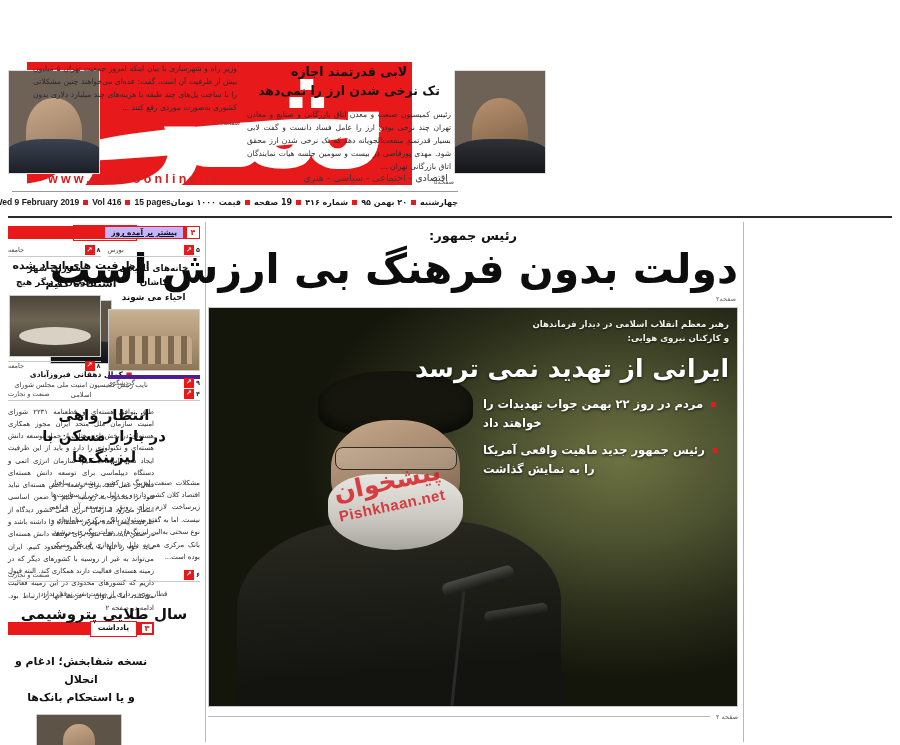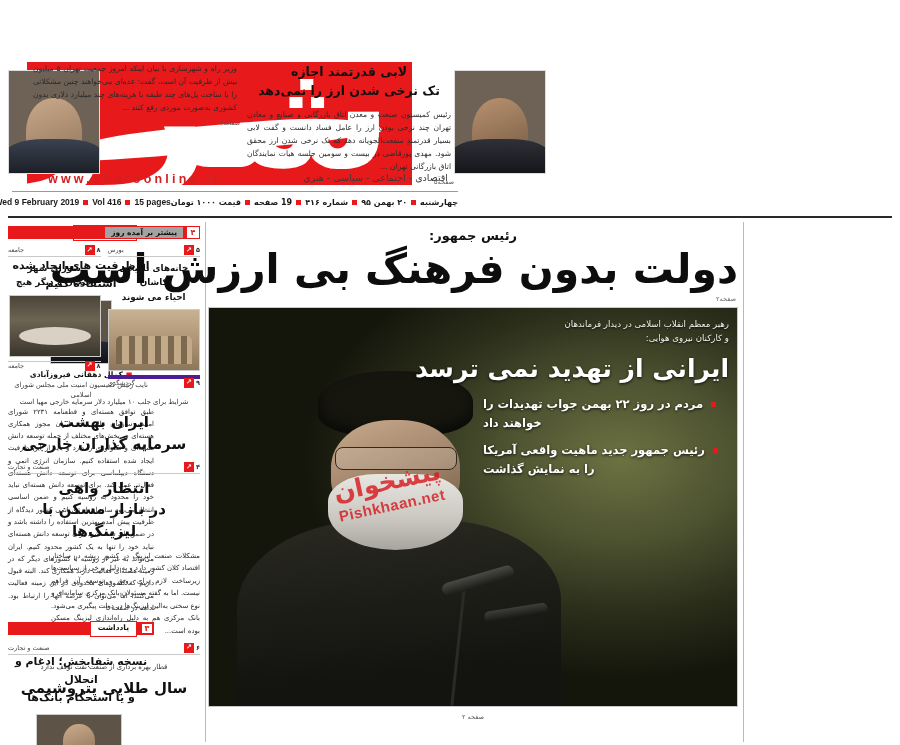--- a/index.html
+++ b/index.html
@@ -320,21 +320,21 @@
   }
 
   .overlay {
     position: absolute;
     top: 10px; right: 8px;
     width: 246px;
     text-align: right;
     direction: rtl;
   }
   .ov-kicker {
-    font-size: 8.6px; font-weight: 400; color: #f2f2ee;
+    font-size: 8.6px; font-weight: 700; color: #f2f2ee;
     line-height: 1.6; text-align: right;
     text-shadow: 0 1px 2px rgba(0,0,0,.8);
   }
   .ov-head {
     font-size: 25px; font-weight: 700; color: #ffffff;
     line-height: 1.2; margin: 9px 0 11px 0;
     text-align: right; white-space: nowrap;
     text-shadow: 0 1px 3px rgba(0,0,0,.85);
   }
   .ov-item {
@@ -356,42 +356,43 @@
     text-align: center; line-height: 1.15;
     pointer-events: none;
     white-space: nowrap;
   }
   .watermark .wm2 {
     display: block; font-size: 15px; letter-spacing: .5px;
     direction: ltr; font-family: "Liberation Sans", sans-serif;
   }
   .center-foot {
     display: flex; align-items: center; gap: 6px;
-    margin-top: 6px; direction: rtl; flex-direction: column;
+    margin-top: 6px; direction: rtl;
   }
   .center-foot .ref { font-size: 6.5px; color: #555; white-space: nowrap; }
   .center-foot .ln { flex: 1; height: 1px; background: #b9b9b9; }
 
   
   .right-col {
     position: absolute;
     top: 226px; right: 700px;
     width: 192px;
   }
   .sec-hdr {
     position: relative; height: 13px;
     background: #e8191b; margin-bottom: 7px;
     direction: rtl;
   }
   .sec-hdr .lbl {
     position: absolute; right: 17px; top: 1px;
-    background: #a3a3a3; color: #111;
+    background: #c4b5fd; color: #111;
     font-size: 7.5px; font-weight: 700;
     padding: 0 6px; height: 11px; line-height: 11px;
     white-space: nowrap;
+    text-decoration: underline;
   }
   .sec-hdr .pg {
     position: absolute; right: 1px; top: 1px;
     width: 12px; height: 11px; background: #fff;
     display: flex; align-items: center; justify-content: center;
   }
   .sec-hdr .pg span { color:#e8191b; font-size: 8px; font-weight: 700; line-height:1; }
 
   .lead-title {
     font-size: 13.5px; font-weight: 700; color: #111;
@@ -655,24 +656,20 @@
         <div class="mini-bar" style="border-bottom:none;border-top:1px solid #c9c9c9;margin-top:4px;">
           <div class="sec">جامعه</div>
           <div class="pgbox">
             <span class="num">۸</span>
             <span class="bx">↗</span>
           </div>
         </div>
       </div>
     </div>
 
-    <div>
-      <div class="sub-kicker">شرایط برای جلب ۱۰ میلیارد دلار سرمایه خارجی مهیا است</div>
-      <div class="sub-title">ایران بهشت<br>سرمایه گذاران خارجی</div>
-    </div>
 
     <div>
       <div class="mini-bar" style="border-bottom:1px solid #c9c9c9;">
         <div class="sec">صنعت و تجارت</div>
         <div class="pgbox">
           <span class="num">۴</span>
           <span class="bx">↗</span>
         </div>
       </div>
       <div class="sub-title">انتظار واهی<br>در بازار مسکن با لیزینگ‌ها</div>

